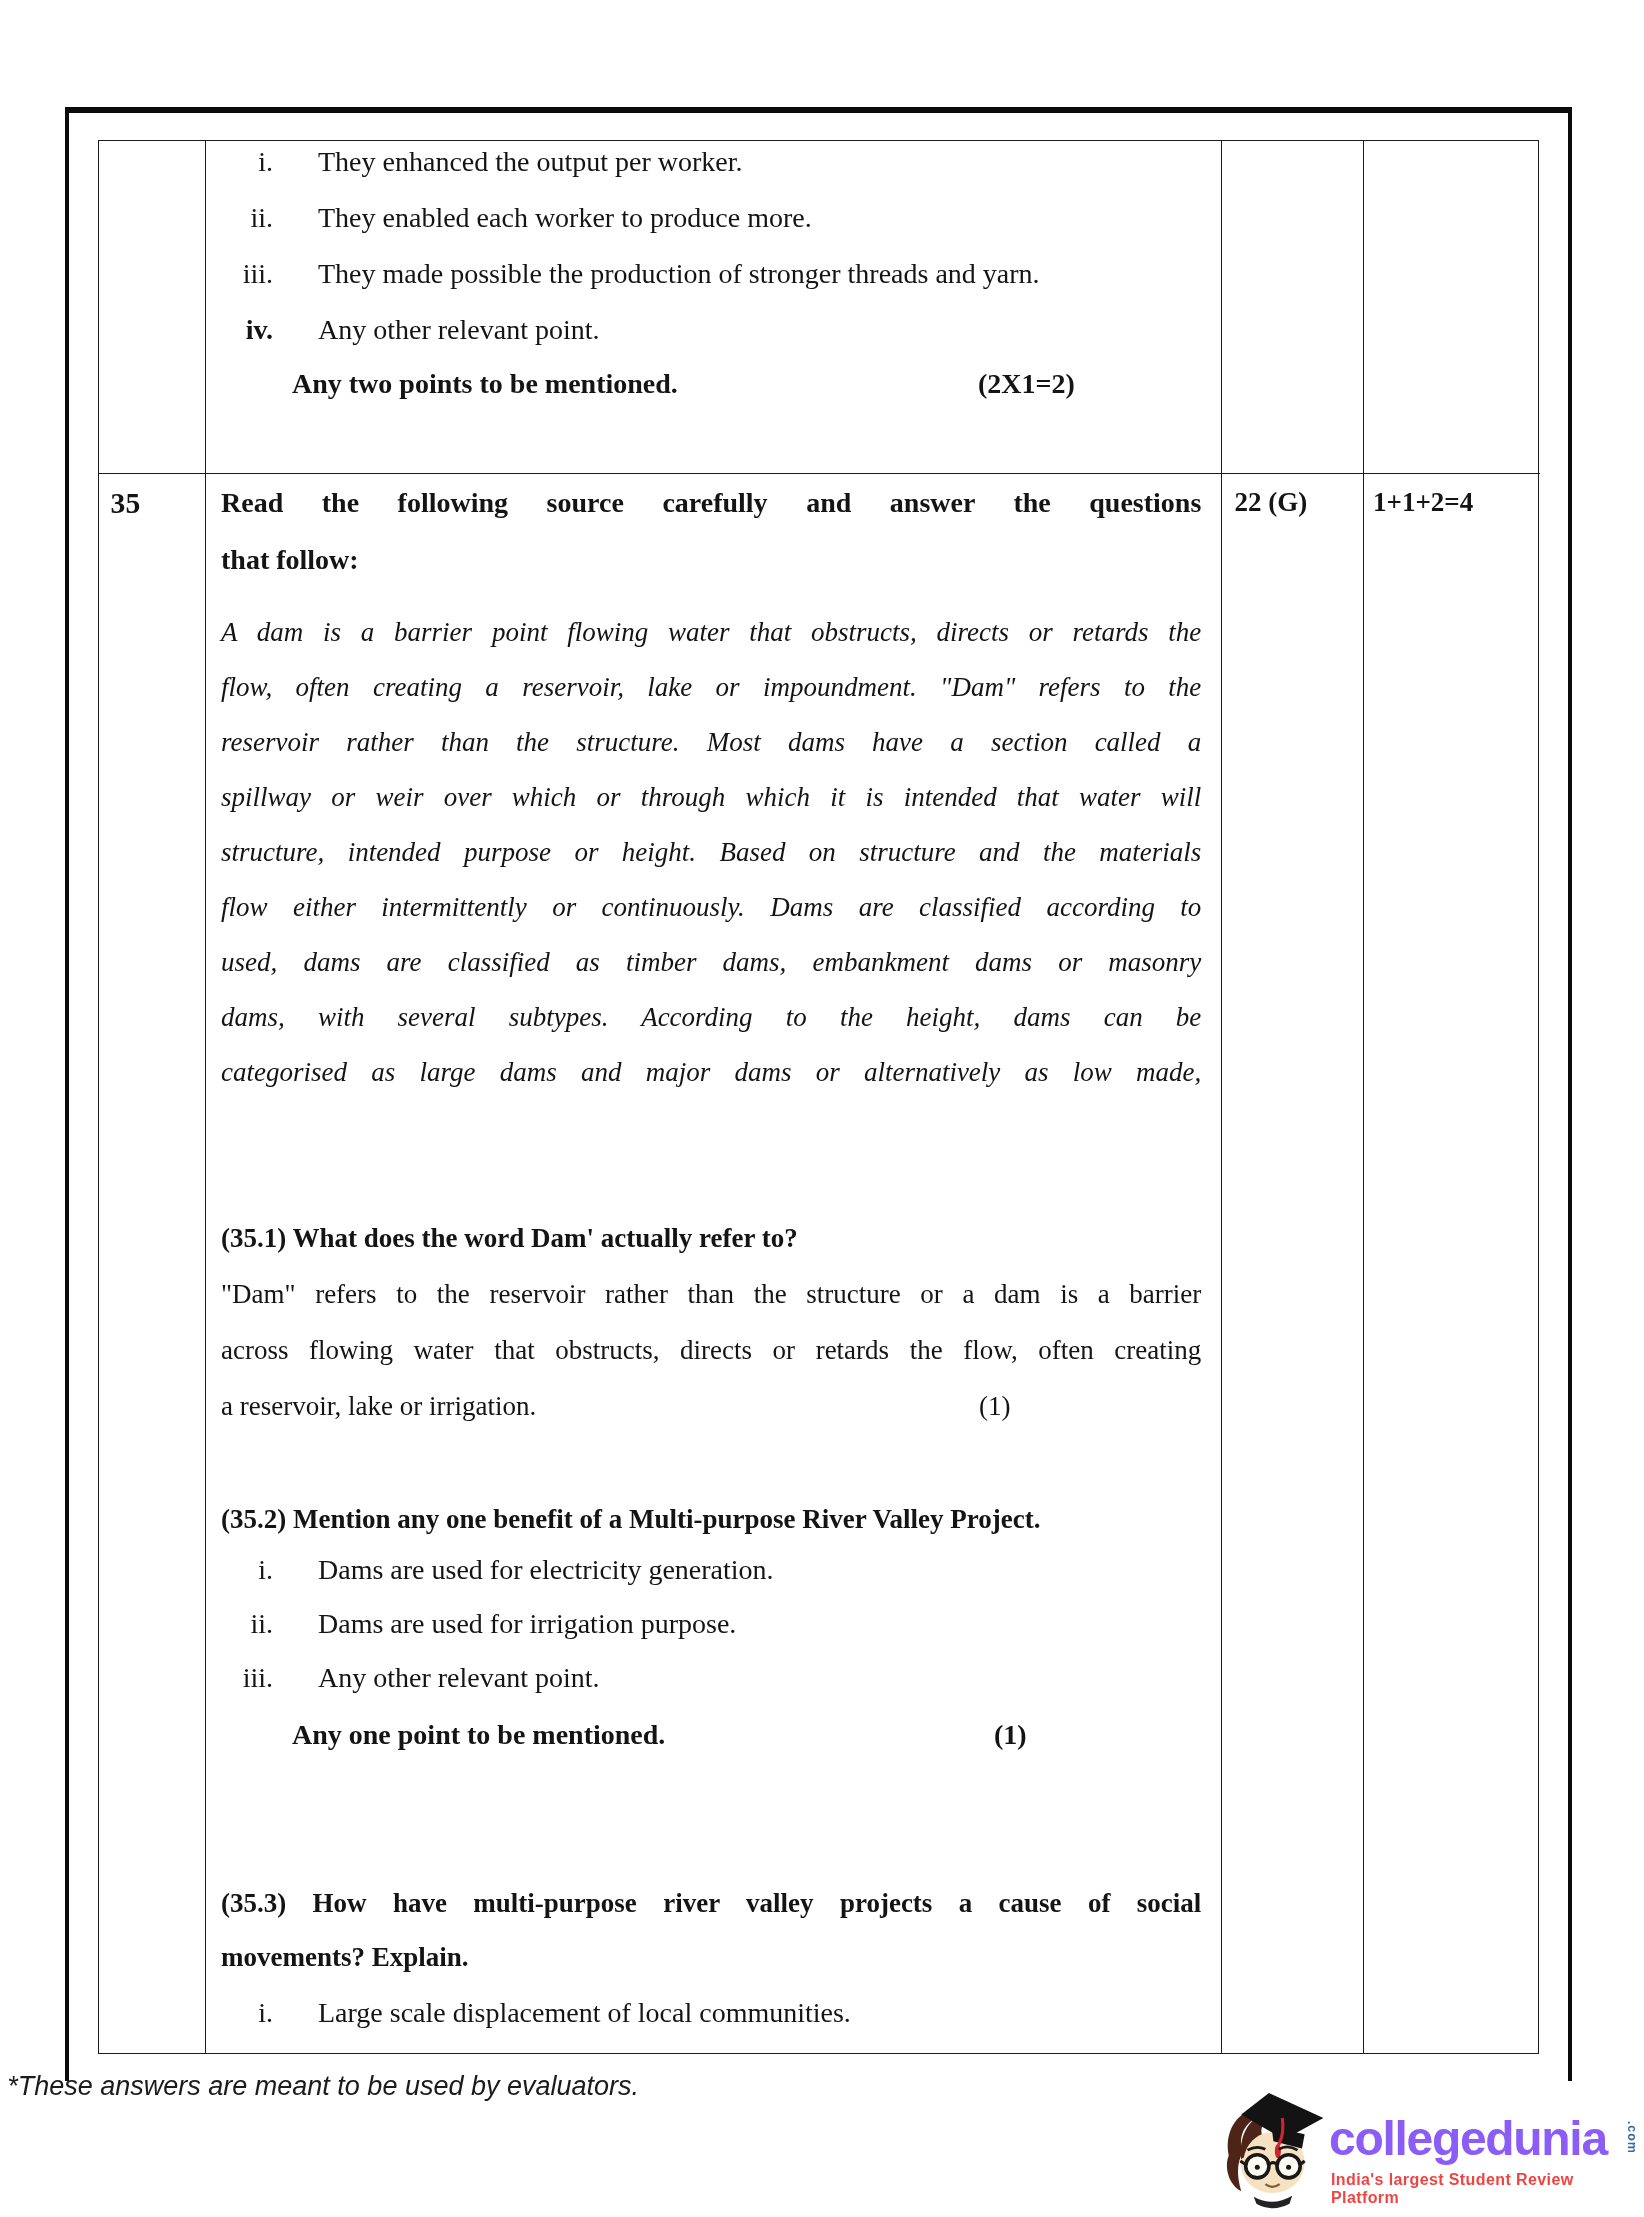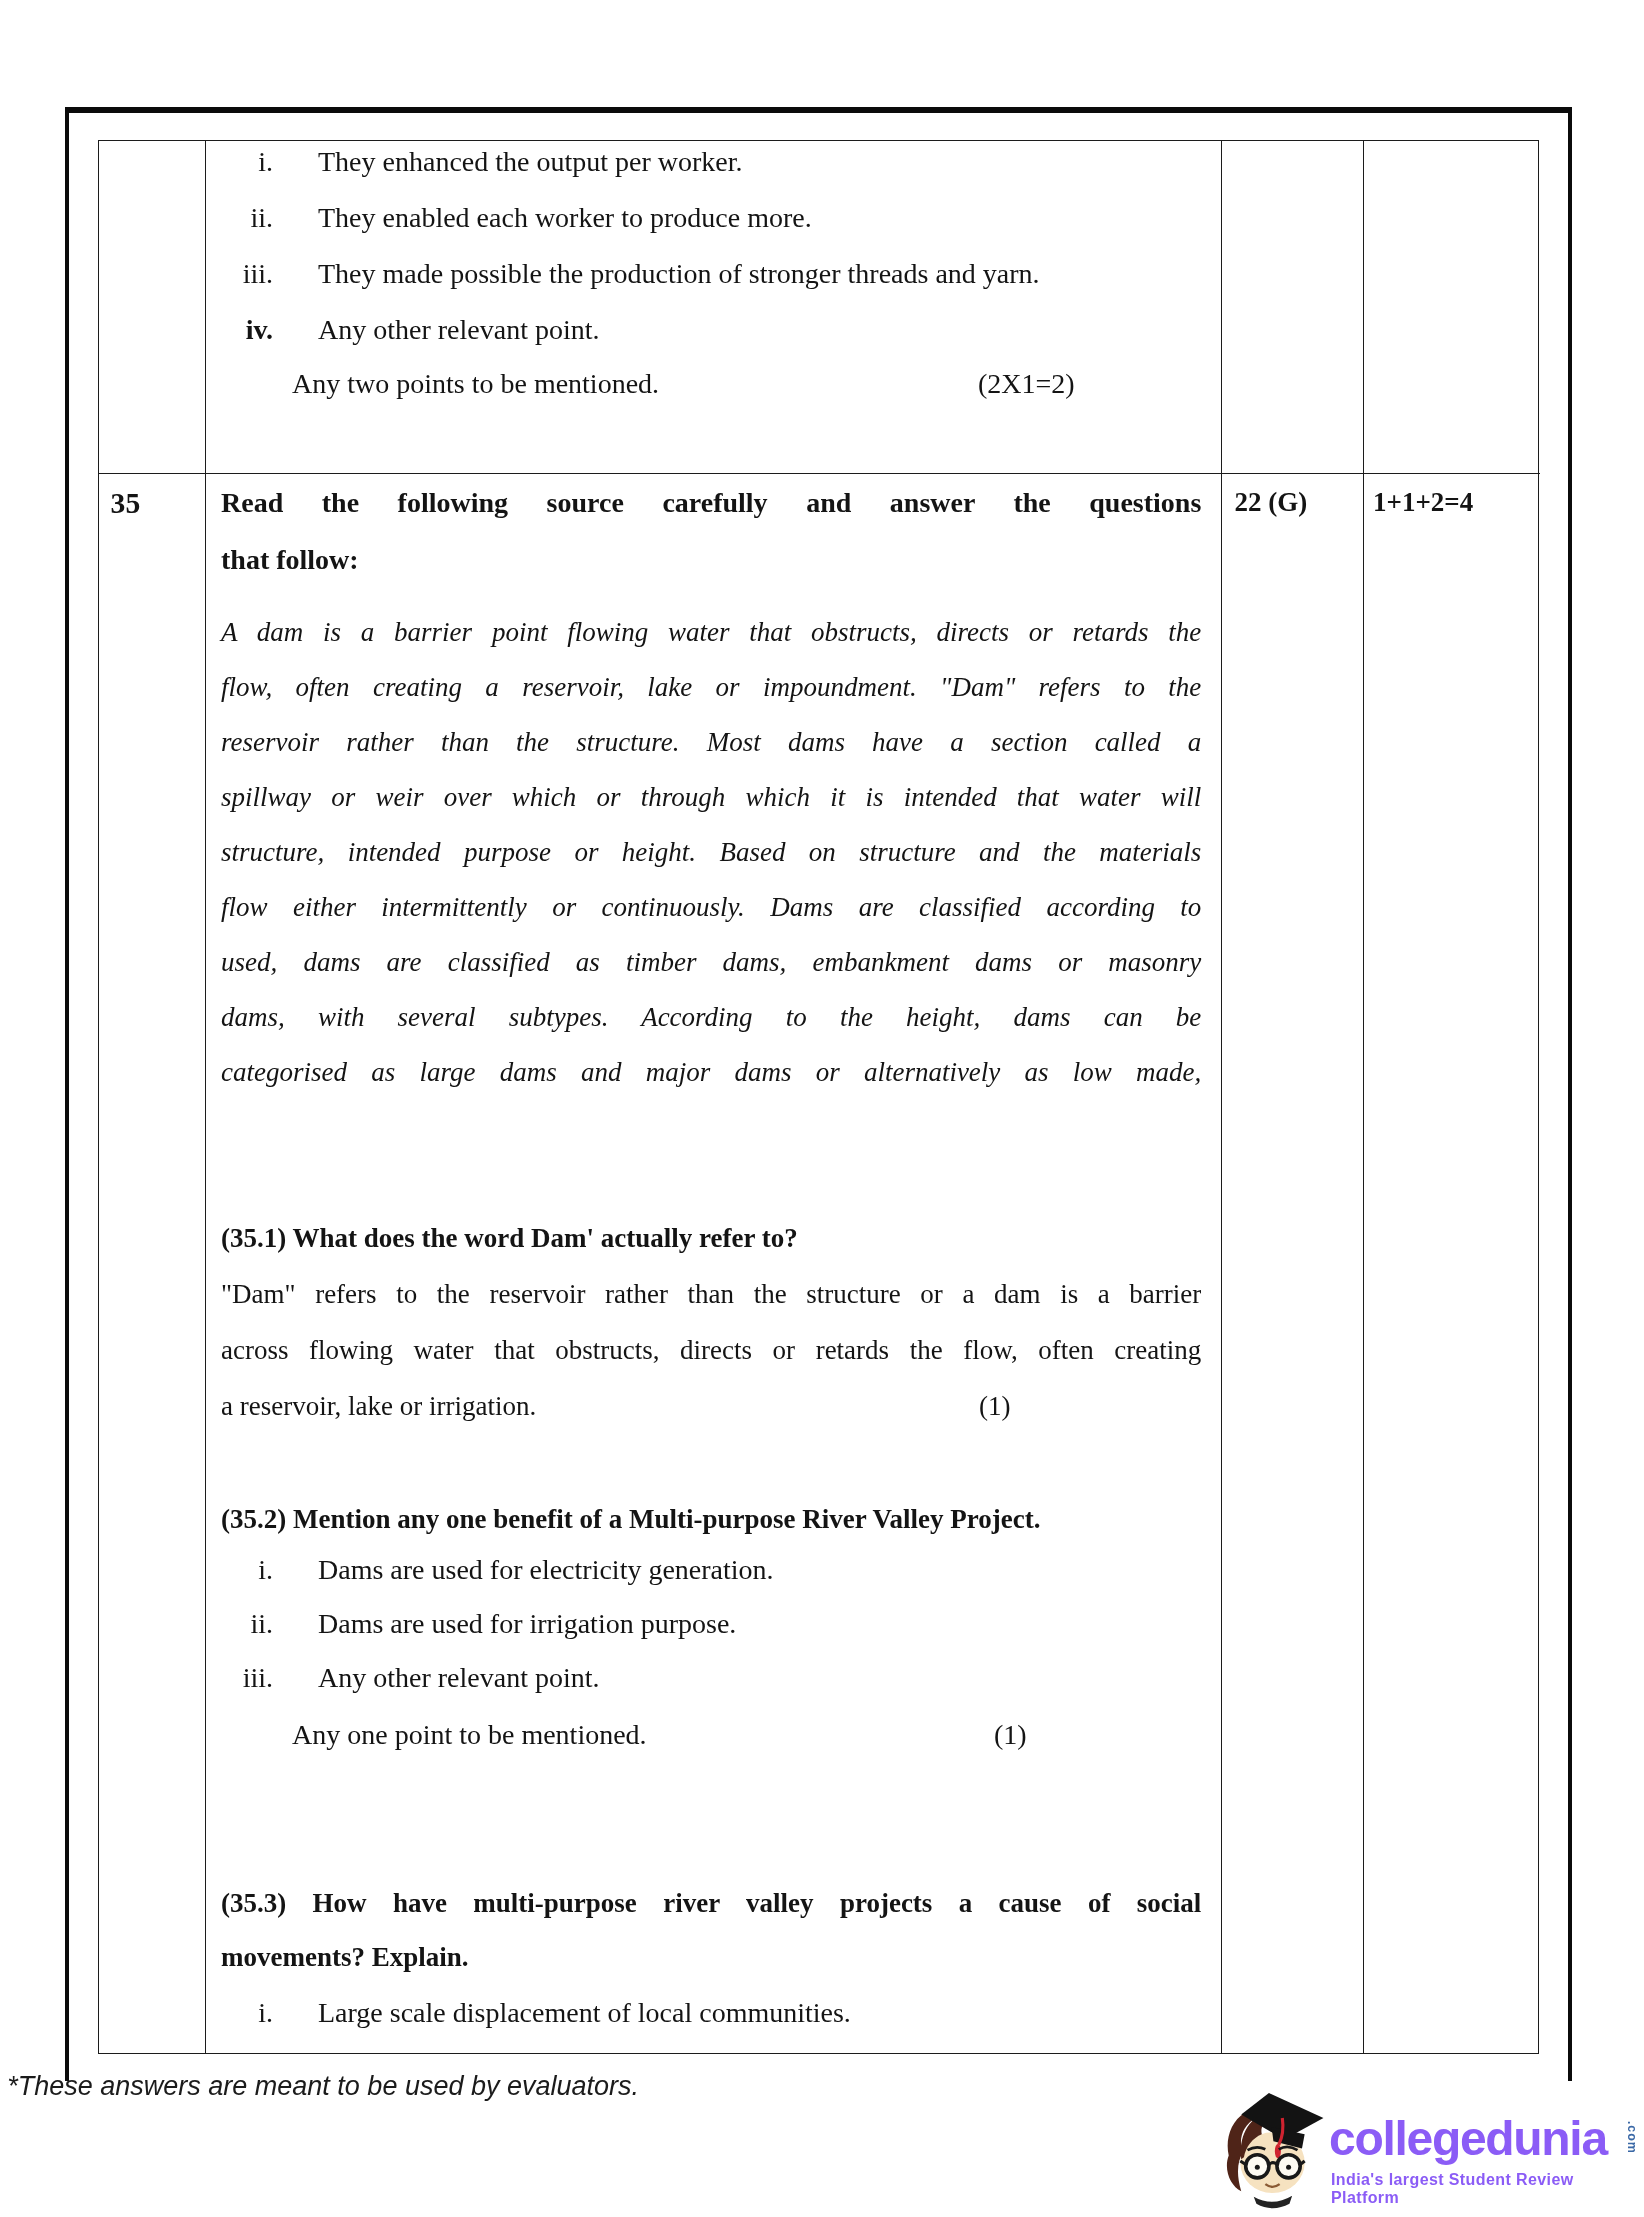--- a/index.html
+++ b/index.html
@@ -23,21 +23,21 @@
   .cell{border-right:1.8px solid #1c1c1c;border-bottom:1.8px solid #1c1c1c;box-sizing:border-box;position:relative;overflow:visible;}
   .cell.lastcol{border-right:none;}
   .cell.lastrow{border-bottom:none;}
   .content-cell{padding:0 19.7px 0 15px;}
   .block{position:absolute;left:15px;right:19.7px;}
   .line62{line-height:56px;font-size:28px;}
   .li{display:flex;align-items:baseline;}
   .li .m{flex:none;width:52px;text-align:right;}
   .li .m.bold{font-weight:bold;}
   .li .t{margin-left:45px;white-space:nowrap;}
-  .notel{font-weight:normal;padding-left:56px;position:relative;white-space:nowrap;}
+  .notel{font-weight:bold;padding-left:56px;position:relative;white-space:nowrap;}
   .notel .mark{position:absolute;left:742px;top:0;}
   .markabs{position:absolute;top:0;font-weight:normal;}
   .h{font-weight:bold;font-size:27px;}
   .jstretch{text-align:justify;text-align-last:justify;}
   .src{font-style:italic;font-size:27px;line-height:55px;}
   .ans{font-size:27px;line-height:56px;}
   .nowrap{white-space:nowrap;}
   .qno{font-weight:bold;font-size:29.6px;padding:12.5px 0 0 11.6px;}
   .marks-cell{font-weight:bold;font-size:27px;padding-top:13.4px;}
   .marks-g{padding-left:12.5px;}
@@ -210,15 +210,15 @@
 
     <circle cx="44" cy="85" r="2.8" fill="#181818"></circle>
     <circle cx="79" cy="85" r="2.8" fill="#181818"></circle>
 
     <path d="M53,104 Q61,110 69,104" stroke="#8a5a34" stroke-width="2.6" fill="none"></path>
 
     <path d="M40,118 Q61,130 83,117 L80,126 Q61,136 43,126 Z" fill="#232323"></path>
   </svg>
   <div class="logo-brand" style="color:#8b5cf6;">collegedunia</div>
   <div class="logo-tld" style="color:#3a68a6;">.com</div>
-  <div class="logo-tagline" style="color:#8b5cf6;">India's largest Student Review Platform</div>
+  <div class="logo-tagline" style="color:#ef4444;">India's largest Student Review Platform</div>
 </div>
 
 
 </body></html>

